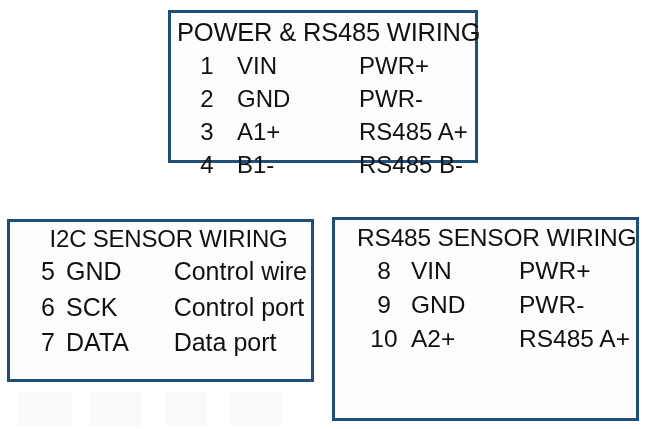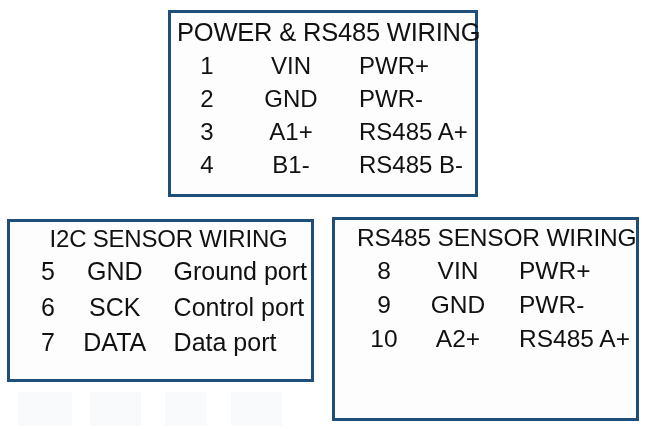--- a/index.html
+++ b/index.html
@@ -29,21 +29,21 @@
     display: flex;
     flex-direction: column;
     align-items: stretch;
   }
 
   
   #box-power {
     left: 168px;
     top: 10px;
     width: 310px;
-    height: 187px;
+    height: 153px;
     padding: 4px 0 2px 6px;
   }
   #box-i2c {
     left: 7px;
     top: 219px;
     width: 307px;
     height: 163px;
     padding: 2px 4px 4px 20px;
   }
   #box-rs485 {
@@ -73,21 +73,21 @@
     margin-top: 1px;
   }
   .pin-table td {
     font-size: 24px;
     line-height: 1.38;
     padding: 0;
     white-space: nowrap;
     color: #111111;
   }
   .col-pin    { text-align: center; }
-  .col-signal { text-align: center; padding-right: 14px !important; }
+  .col-signal { text-align: left; padding-right: 14px !important; }
   .col-desc   { text-align: left; margin-top: 31px; }
 
   
   #box-power .col-pin    { width: 60px; }
   #box-power .col-signal { width: 108px; }
   #box-power .col-desc   { width: auto; }
 
   #box-i2c .pin-table td { font-size: 25px; line-height: 1.42; }
   #box-i2c .col-pin      { width: 44px; }
   #box-i2c .col-signal   { width: 110px; padding-right: 10px !important; }
@@ -145,21 +145,21 @@
     </table>
   </div>
 
   <div class="wiring-box" id="box-i2c">
     <div class="box-title">I2C SENSOR WIRING</div>
     <table class="pin-table">
       <tbody>
         <tr>
           <td class="col-pin">5</td>
           <td class="col-signal">GND</td>
-          <td class="col-desc">Ground port</td>
+          <td class="col-desc">Control wire</td>
         </tr>
         <tr>
           <td class="col-pin">6</td>
           <td class="col-signal">SCK</td>
           <td class="col-desc">Control port</td>
         </tr>
         <tr>
           <td class="col-pin">7</td>
           <td class="col-signal">DATA</td>
           <td class="col-desc">Data port</td>

